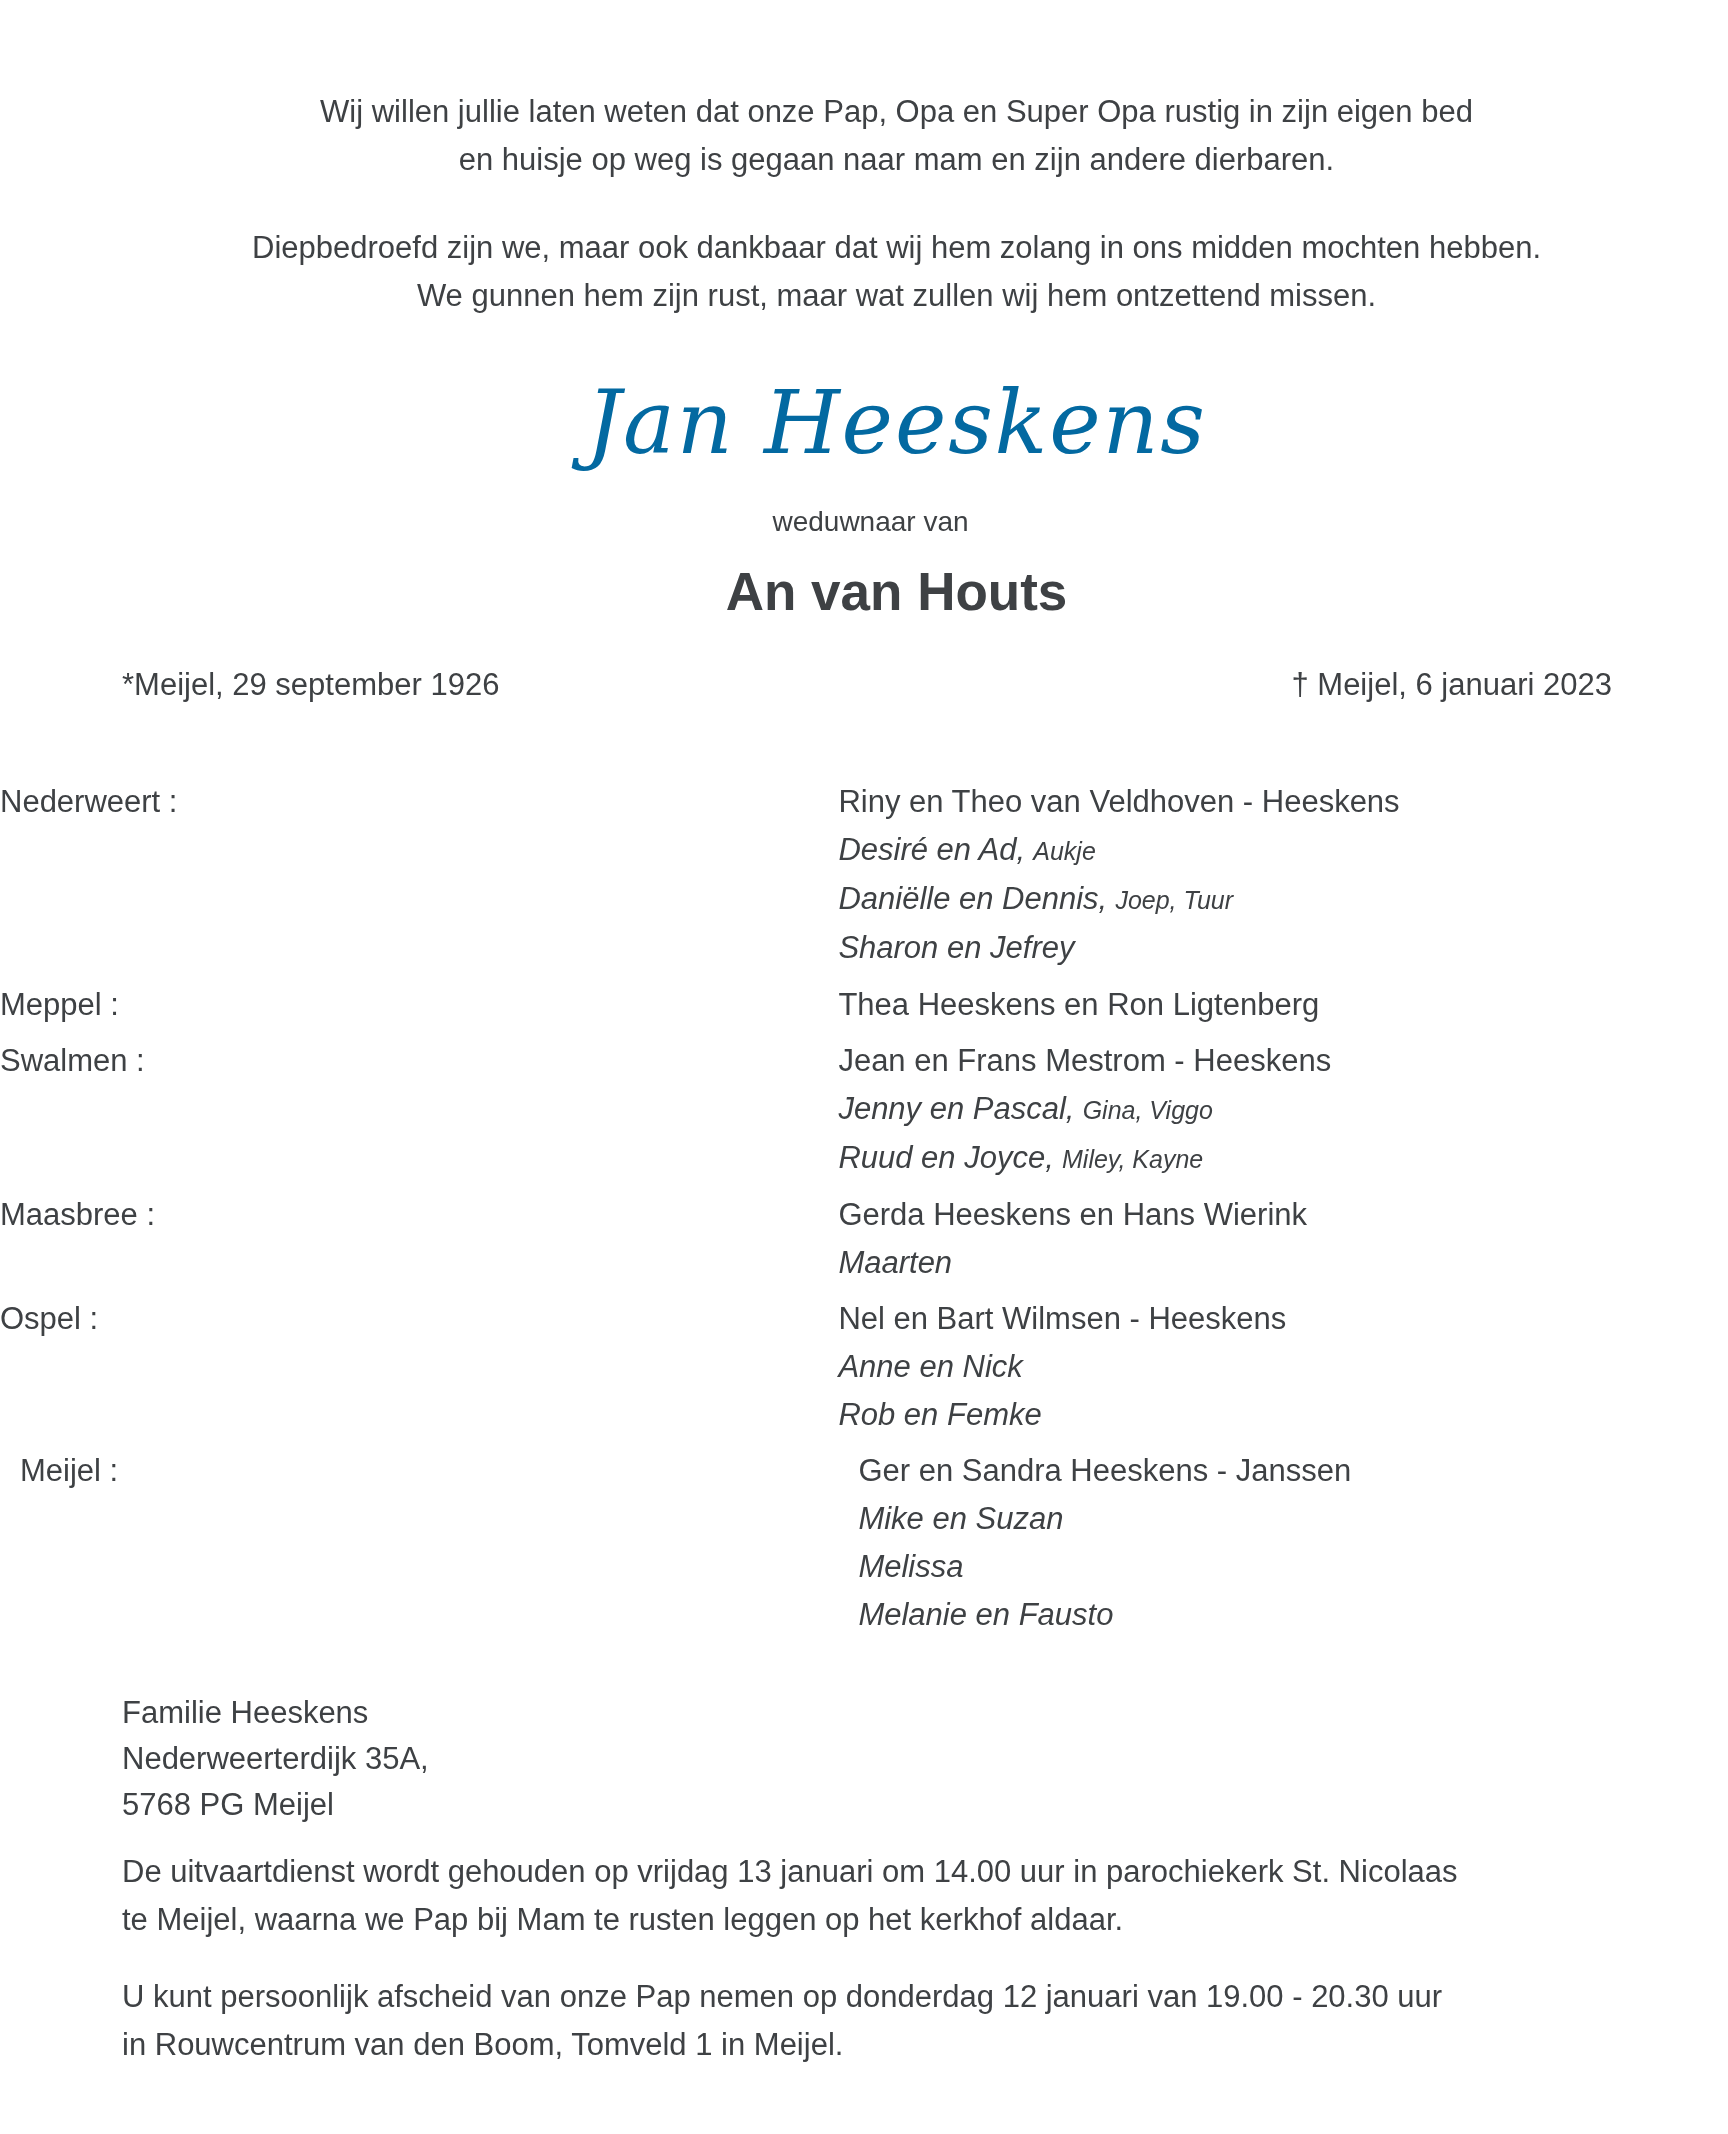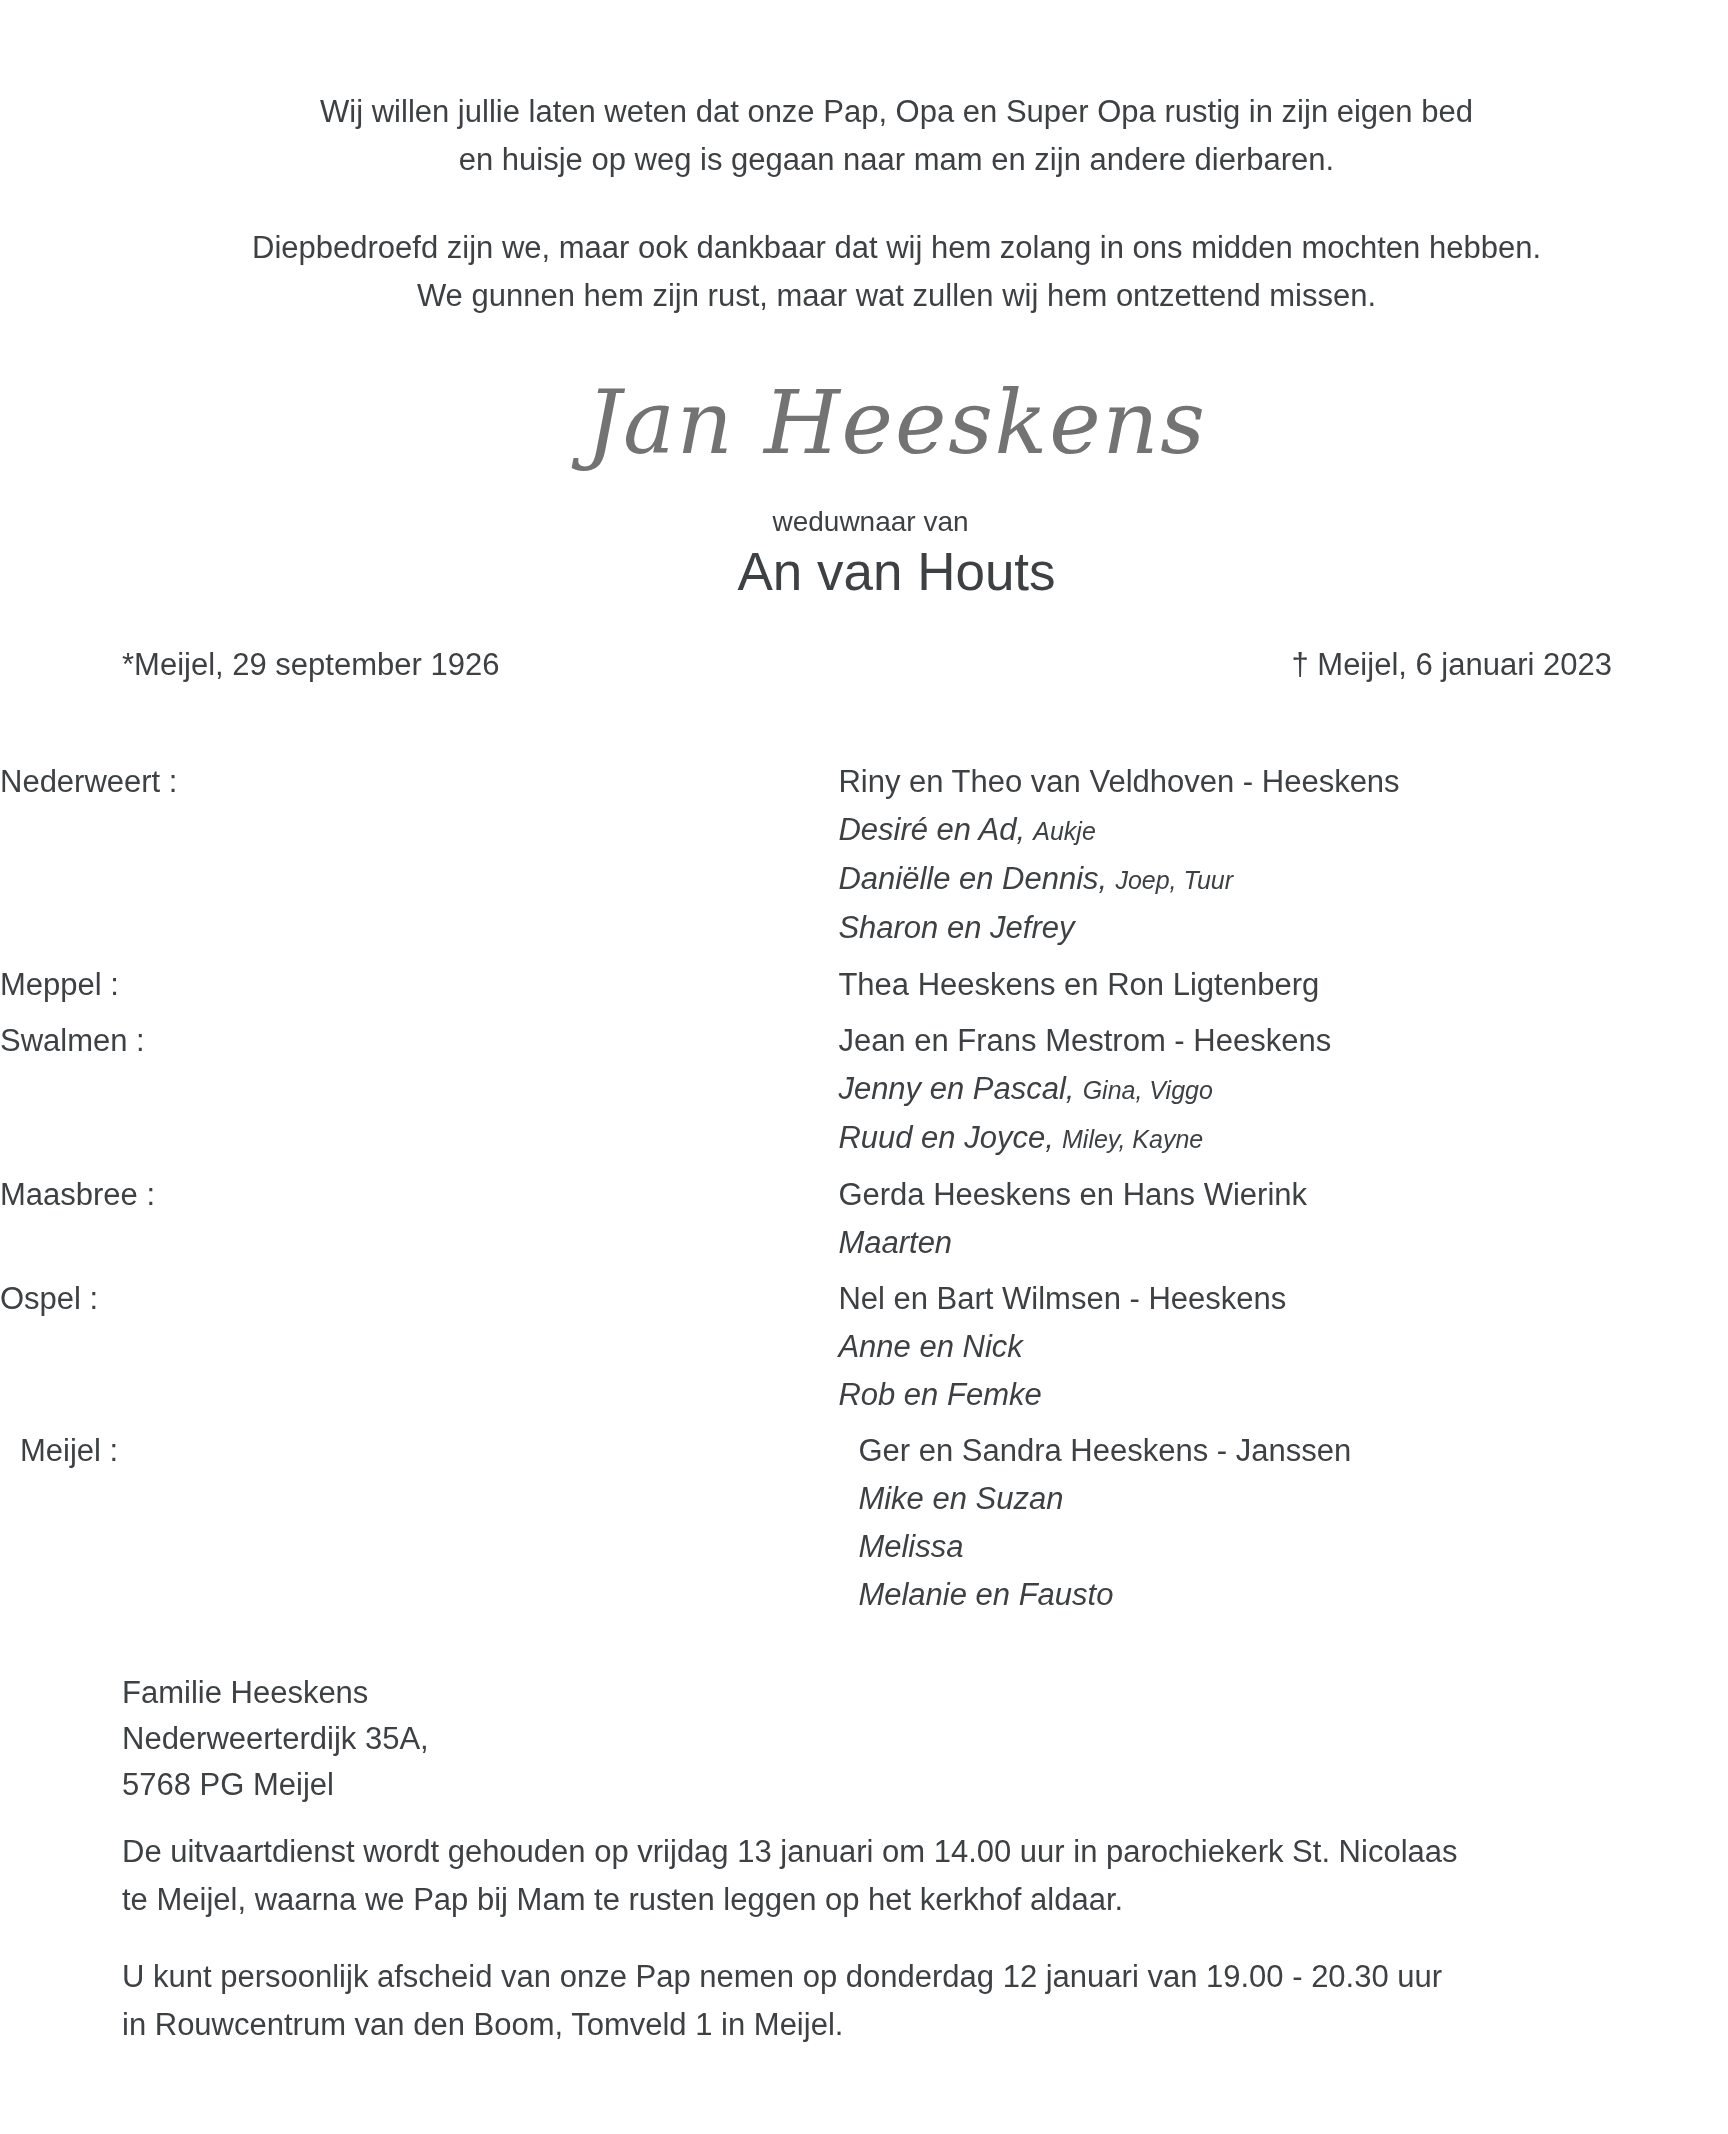--- a/index.html
+++ b/index.html
@@ -31,32 +31,34 @@
     line-height: 48px;
   }
   .intro { margin-top: 88px; }
   .grief { margin-top: 40px; }
   .name-script {
     margin-top: 51px;
     font-family: "DejaVu Serif", cursive, serif;
     font-style: italic;
     font-size: 87px;
     line-height: 105px;
-    color: #737373;
+    color: #0369a1;
     letter-spacing: 1.8px;
   }
   .relation {
     margin-top: 27.4px;
     font-size: 28px;
     line-height: 37px;
     padding-left: 12px;
   }
   .spouse {
+    margin-top: 20px;
     font-size: 53px;
     line-height: 64px;
+    font-weight: bold;
   }
   .dates-row {
     margin-top: 37px;
     display: flex;
     justify-content: space-between;
     box-sizing: border-box;
     width: 100%;
     padding: 0 117px 0 122px;
     line-height: 48px;
   }

